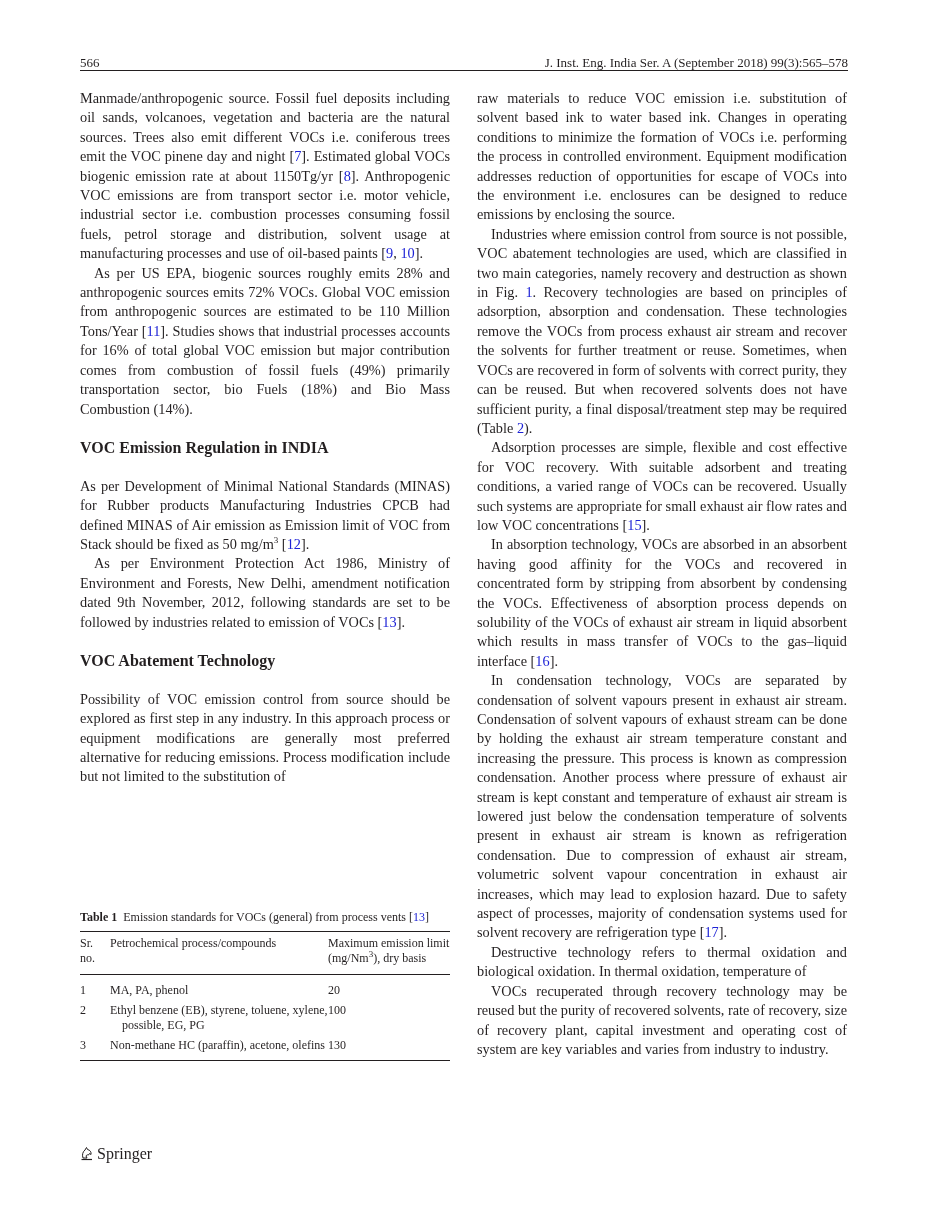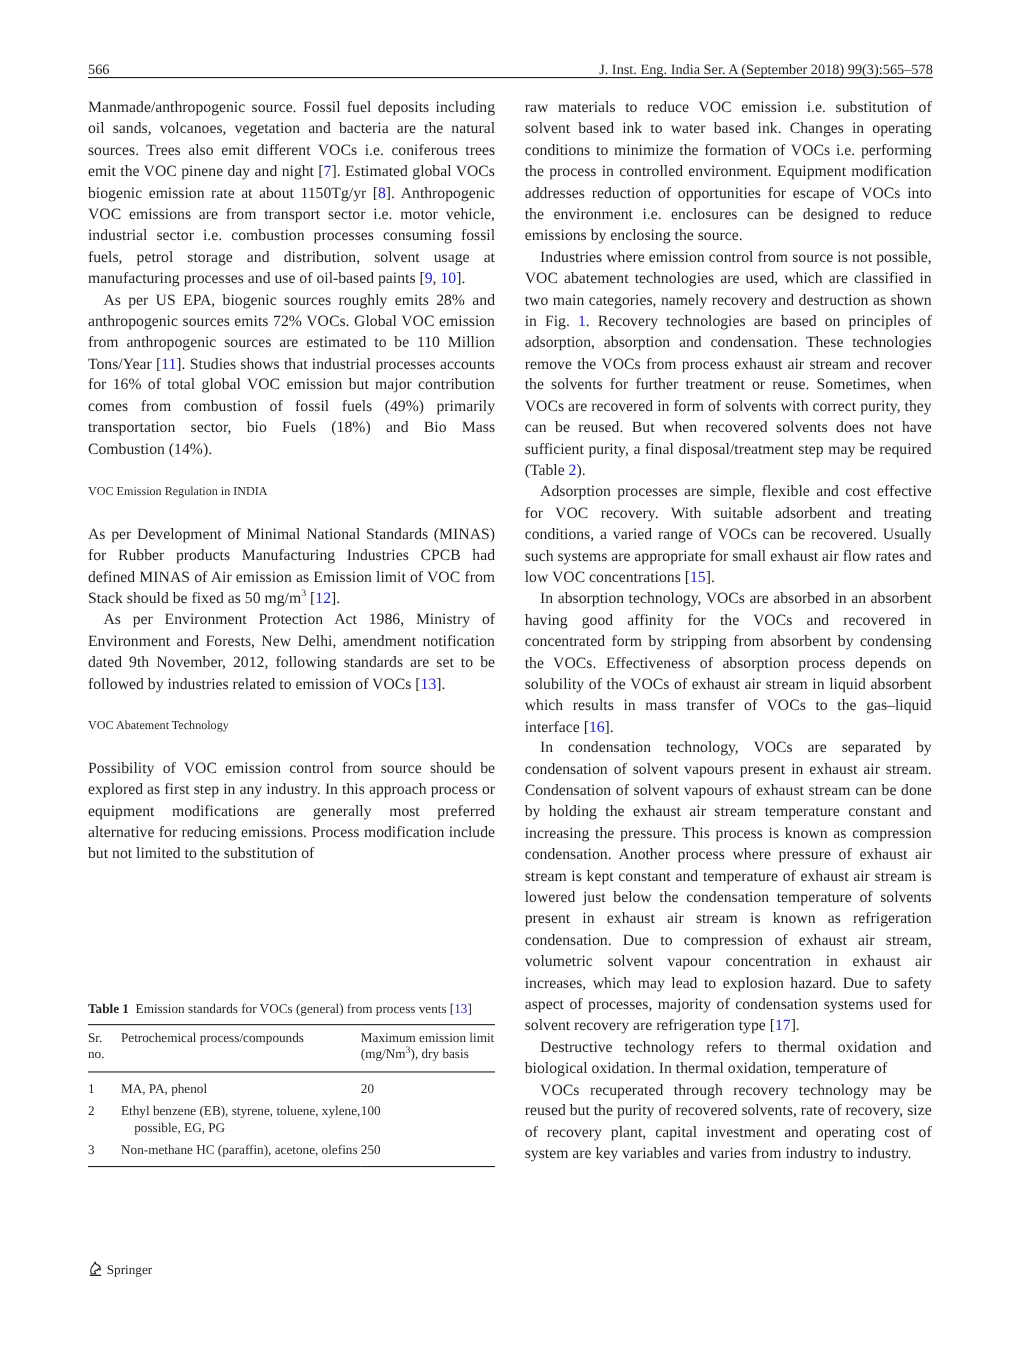--- a/index.html
+++ b/index.html
@@ -10,40 +10,40 @@
   .header .pnum { position: absolute; left: 0; top: 0; }
   .header .journal { position: absolute; right: 0; top: 0; }
   .header-rule { position: absolute; left: 80px; top: 70px; width: 768px; height: 0;
                  border-top: 1.6px solid #231f20; }
 
   .col { position: absolute; top: 89px; width: 370px; font-size: 14.3px; line-height: 19.4px; }
   .col.left { left: 80px; }
   .col.right { left: 477px; }
   .col p { margin: 0; text-align: justify; hyphens: manual; }
   .col p.ind { text-indent: 14px; }
-  .col h2 { font-size: 11px; font-weight: normal; margin: 19px 0 19.4px 0; line-height: 19.4px; }
+  .col h2 { font-size: 16px; font-weight: bold; margin: 19px 0 19.4px 0; line-height: 19.4px; }
   .ref { color: #1d22d6; }
   sup { font-size: 9px; line-height: 0; vertical-align: super; }
 
   .table-block { position: absolute; left: 80px; top: 909px; width: 370px; }
   .table-caption { font-size: 12px; line-height: 16px; text-align: justify; }
   .table-caption b { font-weight: bold; }
   table.t1 { width: 370px; border-collapse: collapse; margin-top: 6px; font-size: 12px; line-height: 15.3px; }
   table.t1 thead tr th { font-weight: normal; text-align: left; vertical-align: top; padding: 4px 0 7px 0; }
   table.t1 thead { border-top: 1.2px solid #231f20; border-bottom: 1.2px solid #231f20; }
   table.t1 tbody { border-bottom: 1.2px solid #231f20; }
   table.t1 td { vertical-align: top; padding: 3px 0 2px 0; }
   table.t1 tbody tr:first-child td { padding-top: 8px; }
   table.t1 tbody tr:last-child td { padding-bottom: 6px; }
   .c1 { width: 30px; }
   .c2 { width: 218px; padding-right: 0; }
   .c3 { width: 122px; }
   .hang { padding-left: 12px; text-indent: -12px; display: block; }
 
-  .footer { position: absolute; left: 80px; top: 1146px; font-size: 12px; line-height: 16px;
+  .footer { position: absolute; left: 80px; top: 1146px; font-size: 16px; line-height: 16px;
             display: flex; align-items: center; gap: 3px; justify-content: space-between; }
   .springer-icon { width: 14px; height: 16px; display: inline-block; }
 </style>
 </head>
 <body>
 
 <div class="header">
   <span class="pnum">566</span>
   <span class="journal">J. Inst. Eng. India Ser. A (September 2018) 99(3):565–578</span>
 </div>
@@ -89,21 +89,21 @@
           <td class="c2">
             <span class="hang">Ethyl benzene (EB), styrene, toluene, xylene, possible, EG, PG</span>
           </td>
           <td class="c3">100</td>
         </tr>
         <tr>
           <td class="c1">3</td>
           <td class="c2">
             <span class="hang">Non-methane HC (paraffin), acetone, olefins</span>
           </td>
-          <td class="c3">250</td>
+          <td class="c3">130</td>
         </tr>
       </tbody>
   </table>
 </div>
 
 <div class="col right">
   <p>raw materials to reduce VOC emission i.e. substitution of solvent based ink to water based ink. Changes in operating conditions to minimize the formation of VOCs i.e. per­forming the process in controlled environment. Equipment modification addresses reduction of opportunities for escape of VOCs into the environment i.e. enclosures can be designed to reduce emissions by enclosing the source.</p>
 
   <p class="ind"><span>Industries where emission control from source is not possible, VOC abatement technologies are used, which are classified in two main categories, namely recovery and destruction as shown in Fig. </span><a class="ref">1</a><span>. Recovery technologies are based on principles of adsorption, absorption and conden­sation. These technologies remove the VOCs from process exhaust air stream and recover the solvents for further treatment or reuse. Sometimes, when VOCs are recovered in form of solvents with correct purity, they can be reused. But when recovered solvents does not have sufficient purity, a final disposal/treatment step may be required (Table </span><a class="ref">2</a><span>).</span></p>
 

